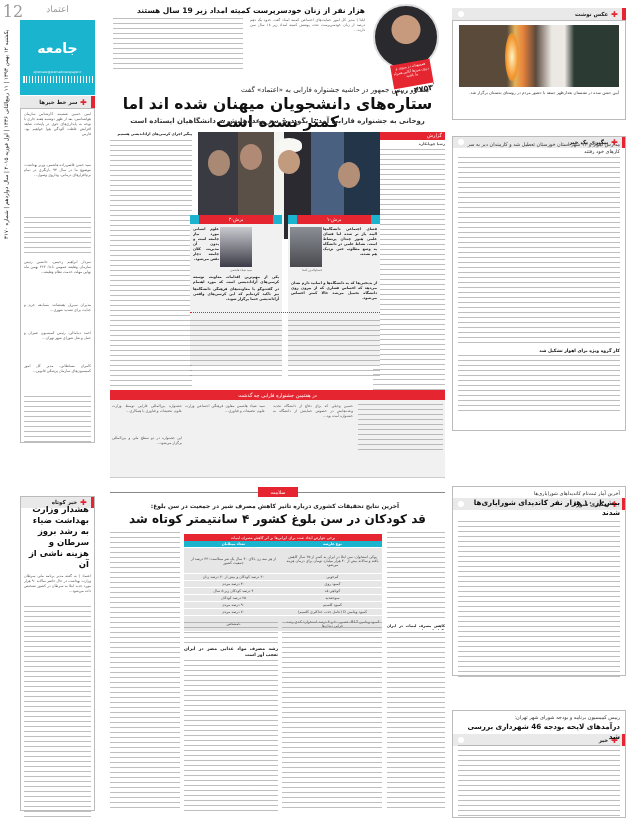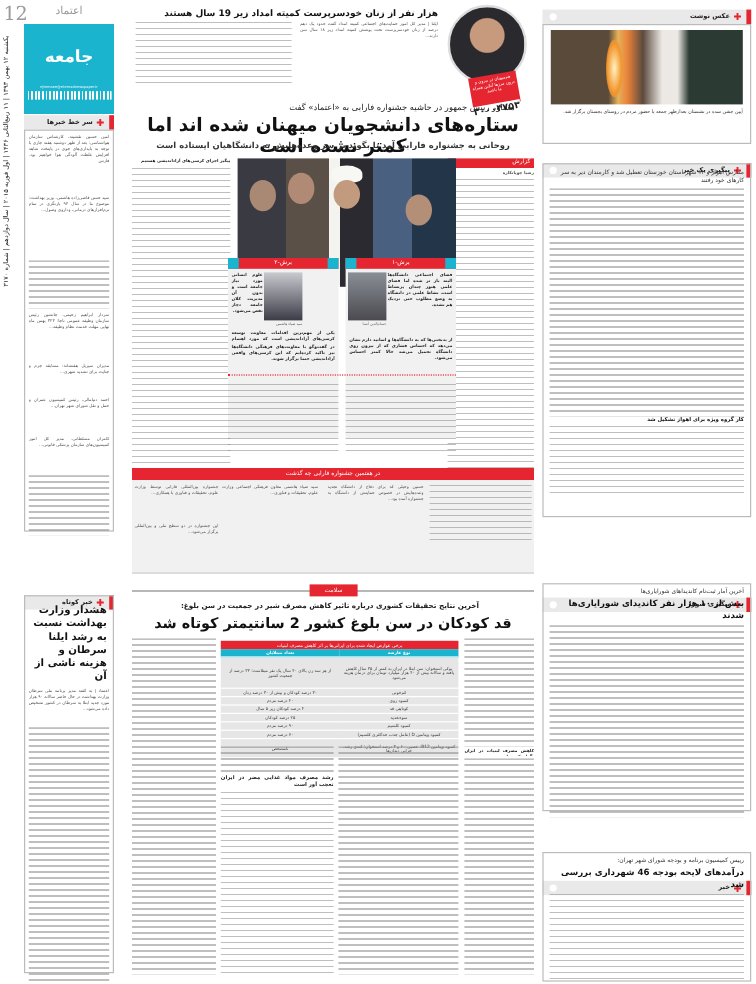--- a/index.html
+++ b/index.html
@@ -48,21 +48,21 @@
     <div class="txt" style="height:30px;margin-top:3px">احمد دنیامالی، رئیس کمیسیون عمران و حمل و نقل شورای شهر تهران...</div>
     <div class="txt" style="height:30px;margin-top:3px">کامران مسلطانی، مدیر کل امور کمیسیون‌های سازمان پزشکی قانونی...</div>
     <div class="filler" style="height:50px;margin-top:2px"></div>
   </div>
   <div class="abs sec-head" style="left:0;top:484px;width:75px">
     <span class="mark"></span>
     <span class="plus">✚</span>
     <span>خبر کوتاه</span>
   </div>
   <div class="abs box" style="left:0;top:496px;width:75px;height:315px;padding:3px">
-    <h3 style="font-size:8.5px;line-height:11px;margin:4px 2px 4px">هشدار وزارت بهداشت نسبت به رشد ایلنا سرطان و هزینه ناشی از آن</h3>
+    <h3 style="font-size:8.5px;line-height:11px;margin:4px 2px 4px">هشدار وزارت بهداشت ضیاء به رشد بروز سرطان و هزینه ناشی از آن</h3>
     <div class="txt" style="height:30px">اعتماد | به گفته مدیر برنامه ملی سرطان وزارت بهداشت در حال حاضر سالانه ۹۰ هزار مورد جدید ابتلا به سرطان در کشور تشخیص داده می‌شود...</div>
     <div class="filler" style="height:215px;margin-top:2px"></div>
   </div>
 </div>
 
 <div class="abs" style="left:110px;top:0;width:335px;height:78px">
   <h3 style="position:absolute;right:80px;top:6px;font-size:7.5px;width:250px">هزار نفر از زنان خودسرپرست کمیته امداد زیر 19 سال هستند</h3>
   <div class="abs txt" style="right:80px;top:18px;width:115px;height:56px">ایلنا | مدیر کل امور حمایت‌های اجتماعی کمیته امداد گفت حدود یک دهم درصد از زنان خودسرپرست تحت پوشش کمیته امداد زیر ۱۸ سال سن دارند...</div>
   <div class="abs filler" style="left:3px;top:18px;width:130px;height:52px"></div>
   <div class="abs photo" style="right:6px;top:4px;width:66px;height:66px;border-radius:50%;border:2px solid #ddd;background:radial-gradient(circle at 50% 38%,#c79a7e 0 14px,#2a2a2e 15px 40px,#555 41px)"></div>
@@ -131,21 +131,21 @@
     <div class="abs txt" style="left:2px;top:4px;width:70px;height:30px">جشنواره بین‌المللی فارابی توسط وزارت علوم، تحقیقات و فناوری با همکاری...</div>
     <div class="abs txt" style="left:2px;top:36px;width:70px;height:20px">این جشنواره در دو سطح ملی و بین‌المللی برگزار می‌شود...</div>
     <div class="abs filler" style="right:2px;top:4px;width:85px;height:50px"></div>
   </div>
 </div>
 
 <div class="abs" style="left:110px;top:484px;width:335px;height:336px">
   <div class="abs" style="left:0;top:8px;width:335px;border-top:1px solid #888"></div>
   <div class="abs red" style="left:148px;top:3px;width:40px;height:10px;font-size:5px;text-align:center;line-height:10px">سلامت</div>
   <div class="abs" style="right:40px;top:18px;width:260px;font-size:6px;font-weight:bold;text-align:center;color:#222">آخرین نتایج تحقیقات کشوری درباره تاثیر کاهش مصرف شیر در جمعیت در سن بلوغ:</div>
-  <h1 class="abs" style="right:0;top:28px;width:335px;font-size:12px;text-align:center">قد کودکان در سن بلوغ کشور 2 سانتیمتر کوتاه شد</h1>
+  <h1 class="abs" style="right:0;top:28px;width:335px;font-size:12px;text-align:center">قد کودکان در سن بلوغ کشور ۴ سانتیمتر کوتاه شد</h1>
 
   <div class="abs filler" style="right:0;top:48px;width:58px;height:90px"></div>
   <div class="abs txt" style="right:0;top:140px;width:58px;height:6px;font-weight:bold;color:#222">کاهش مصرف لبنیات در ایران نگران کننده است</div>
   <div class="abs filler" style="right:0;top:148px;width:58px;height:180px"></div>
 
   <div class="abs filler" style="left:0;top:48px;width:70px;height:280px"></div>
 
   <div class="abs" style="left:74px;top:50px;width:198px;background:#e6e6e6">
     <div class="red" style="font-size:3.8px;text-align:center;padding:1px">برخی عوارض ایجاد شده برای ایرانی‌ها بر اثر کاهش مصرف لبنیات</div>
     <table>

